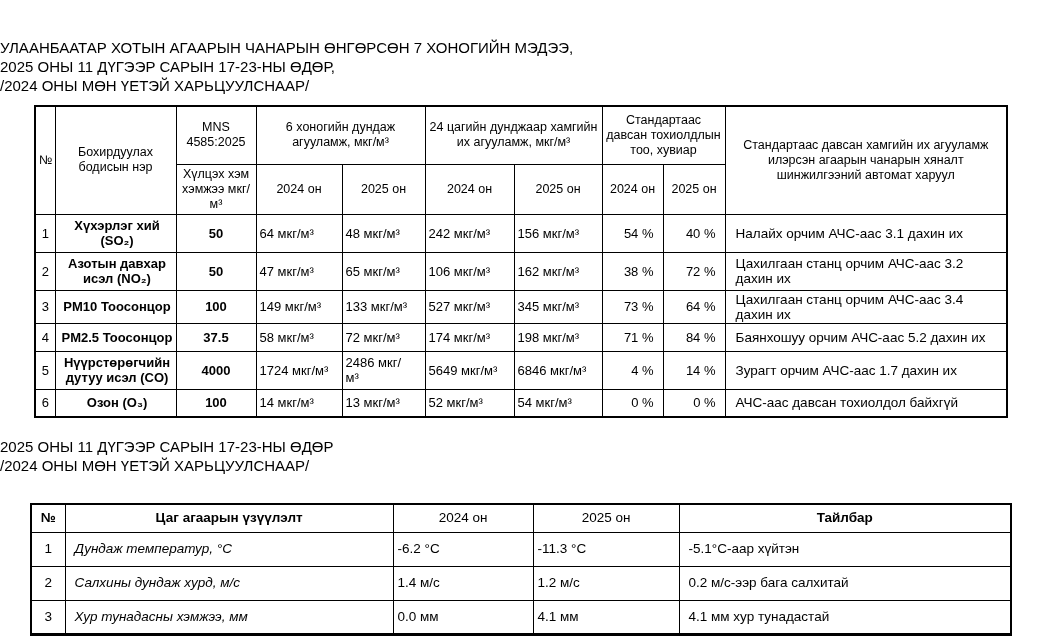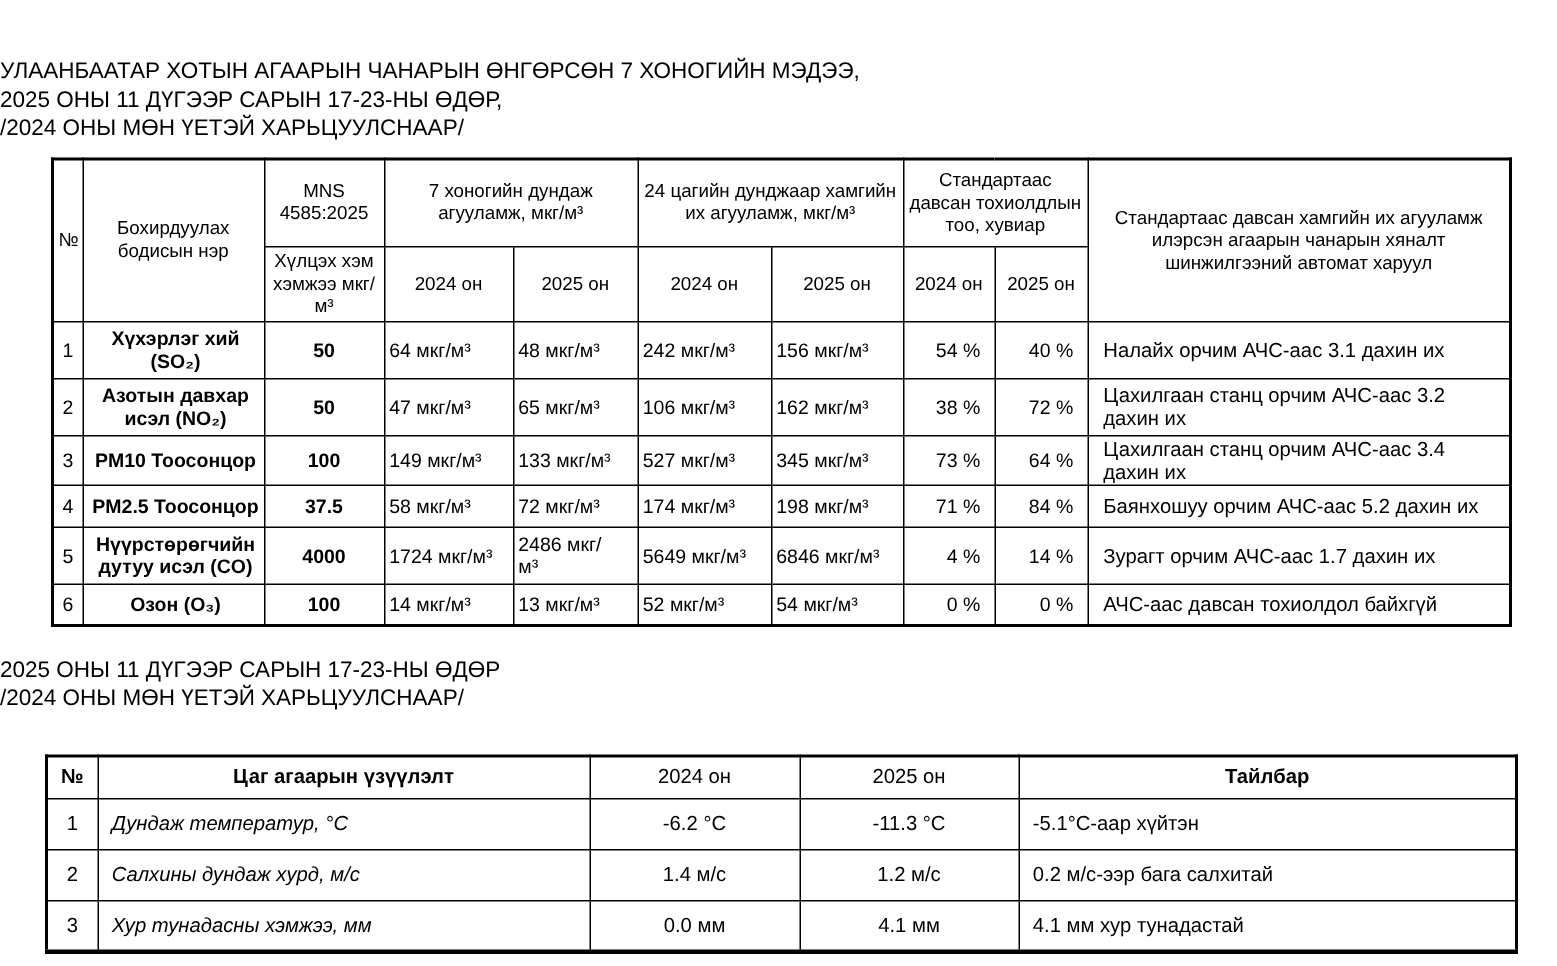--- a/index.html
+++ b/index.html
@@ -58,21 +58,21 @@
     border: 2px solid #000;
     border-bottom-width: 3px;
     font-size: 13.5px;
   }
   #table2 th { padding: 3px 4px; line-height: 16px; }
   #table2 td { padding: 2px 4px; line-height: 16px; }
   .t2-h-bold { font-weight: 700; text-align: center; }
   .t2-h-year { font-weight: 400; text-align: center; }
   .t2-no  { text-align: center; }
   .t2-ind { text-align: left; padding-left: 9px !important; font-style: italic; }
-  .t2-val { text-align: center; }
+  .t2-val { text-align: left; }
   .t2-note{ text-align: left; padding-left: 9px !important; }
 </style>
 </head>
 <body>
 
 <div class="page">
 
   <div class="title-block" id="title1">
     <div>УЛААНБААТАР ХОТЫН АГААРЫН ЧАНАРЫН ӨНГӨРСӨН 7 ХОНОГИЙН МЭДЭЭ,</div>
     <div>2025 ОНЫ 11 ДҮГЭЭР САРЫН 17-23-НЫ ӨДӨР,</div>
@@ -90,21 +90,21 @@
       <col style="width:88px">
         <col style="width:61px">
         <col style="width:62px">
       <col style="width:282px">
     </colgroup>
     <thead>
       <tr style="height:58px">
         <th rowspan="2">№</th>
         <th rowspan="2">Бохирдуулах бодисын нэр</th>
         <th>MNS 4585:2025</th>
-        <th colspan="2">7 хоногийн дундаж агууламж, мкг/м³</th>
+        <th colspan="2">6 хоногийн дундаж агууламж, мкг/м³</th>
         <th colspan="2">24 цагийн дунджаар хамгийн их агууламж, мкг/м³</th>
         <th colspan="2">Стандартаас давсан тохиолдлын тоо, хувиар</th>
         <th rowspan="2">Стандартаас давсан хамгийн их агууламж илэрсэн агаарын чанарын хяналт шинжилгээний автомат харуул</th>
       </tr>
       <tr style="height:47px">
         <th>Хүлцэх хэм хэмжээ мкг/м³</th>
         <th>2024 он</th>
         <th>2025 он</th>
         <th>2024 он</th>
         <th>2025 он</th>

